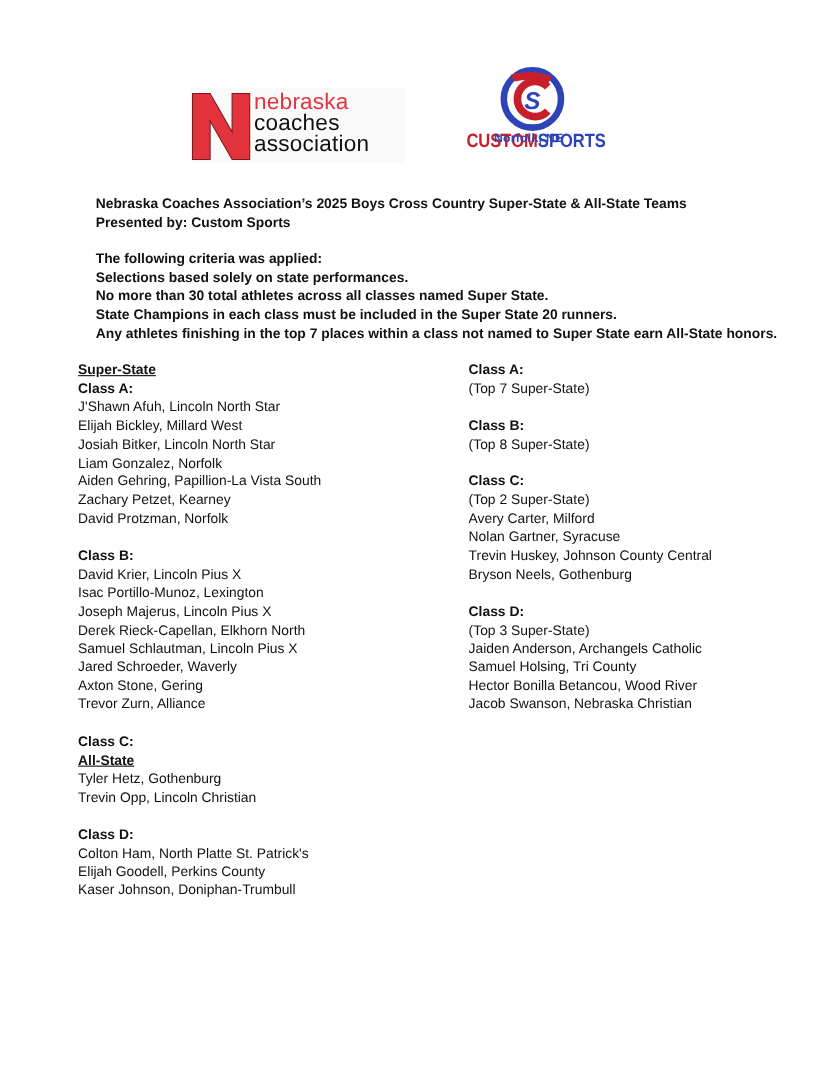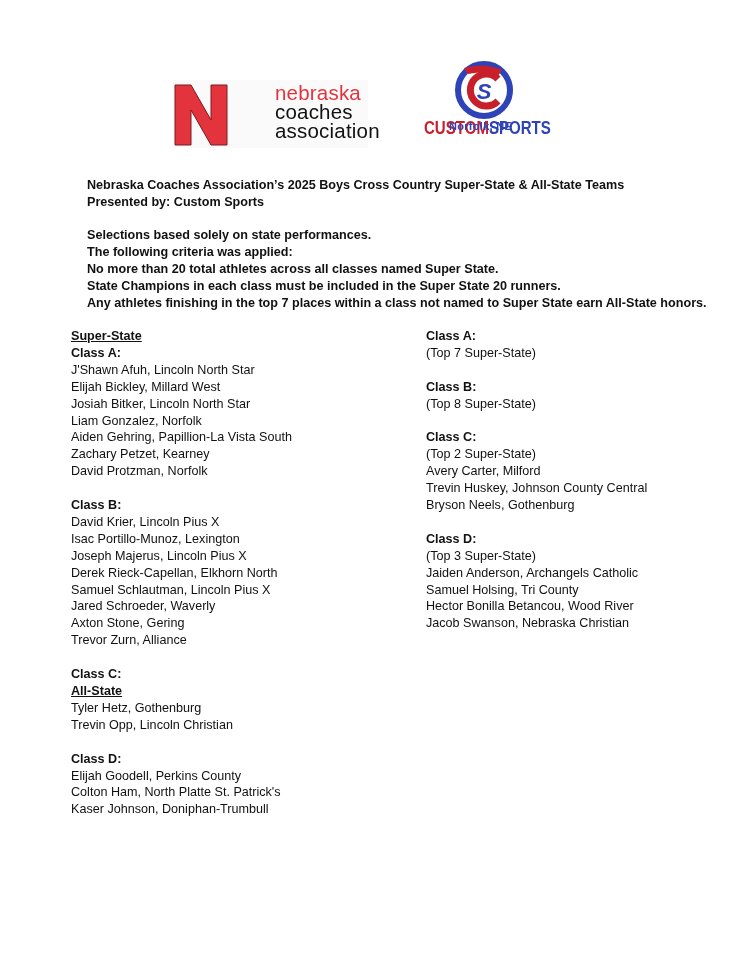--- a/index.html
+++ b/index.html
@@ -1,20 +1,20 @@
 <!DOCTYPE html>
 <html><head>
   <meta charset="utf-8">
   <style>
     * { box-sizing: border-box; margin: 0; padding: 0; }
     html, body { width: 750px; height: 968px; background: #ffffff; }
     body { position: relative; font-family: "Liberation Sans", "DejaVu Sans", sans-serif; color: #111111; overflow: hidden; }
 
     
-    .nca-logo { position: absolute; left: 173px; top: 80px; width: 195px; height: 68px; background: #fafafa; display: flex; align-items: flex-start; gap: 44px; }
+    .nca-logo { position: absolute; left: 173px; top: 80px; width: 195px; height: 68px; background: #fafafa; display: flex; align-items: flex-start; }
     .nca-n { position: relative; width: 56px; height: 62px; margin-top: 4px; }
     .nca-words { margin-left: 2px; margin-top: 3px; display: flex; flex-direction: column; }
     .nca-words span { font-family: "Liberation Sans", sans-serif; font-size: 20.5px; line-height: 19px; letter-spacing: 0.2px; }
     .nca-words .red { color: #e3343e; }
     .nca-words .black { color: #111111; }
 
     .cs-logo { position: absolute; left: 420px; top: 60px; width: 130px; height: 95px; }
     .cs-word { position: absolute; left: 4px; top: 58px; font-family: "Liberation Sans", sans-serif; font-weight: bold; font-size: 17.5px; letter-spacing: 0px; transform: scaleX(0.86); transform-origin: left; white-space: nowrap; }
     .cs-word .custom { color: #c8202b; }
     .cs-word .sports { color: #2e43b8; }
@@ -60,23 +60,23 @@
   </div>
   <div class="cs-loc">Norfolk, NE</div>
 </div>
 
 <div class="doc header bold">
   <span class="line">Nebraska Coaches Association’s 2025 Boys Cross Country Super-State &amp; All-State Teams</span>
   <span class="line">Presented by: Custom Sports</span>
 </div>
 
 <div class="doc criteria bold">
+  <span class="line">The following criteria was applied:</span>
   <span class="line">Selections based solely on state performances.</span>
-  <span class="line">The following criteria was applied:</span>
-  <span class="line">No more than 20 total athletes across all classes named Super State.</span>
+  <span class="line">No more than 30 total athletes across all classes named Super State.</span>
   <span class="line">State Champions in each class must be included in the Super State 20 runners.</span>
   <span class="line">Any athletes finishing in the top 7 places within a class not named to Super State earn All-State honors.</span>
 </div>
 
 <div class="doc col-left">
   <span class="line bold ul">Super-State</span>
 
   <span class="line bold">Class A:</span>
   <span class="line">J'Shawn Afuh, Lincoln North Star</span>
   <span class="line">Elijah Bickley, Millard West</span>
@@ -98,37 +98,38 @@
   <span class="line">Trevor Zurn, Alliance</span>
   <span class="gap"></span>
 
   <span class="line bold">Class C:</span>
   <span class="line bold ul">All-State</span>
   <span class="line">Tyler Hetz, Gothenburg</span>
   <span class="line">Trevin Opp, Lincoln Christian</span>
   <span class="gap"></span>
 
   <span class="line bold">Class D:</span>
+  <span class="line">Colton Ham, North Platte St. Patrick's</span>
   <span class="line">Elijah Goodell, Perkins County</span>
-  <span class="line">Colton Ham, North Platte St. Patrick's</span>
   <span class="line">Kaser Johnson, Doniphan-Trumbull</span>
 </div>
 
 <div class="doc col-right">
   <span class="line bold">Class A:</span>
   <span class="line">(Top 7 Super-State)</span>
   <span class="gap"></span>
 
   <span class="line bold">Class B:</span>
   <span class="line">(Top 8 Super-State)</span>
   <span class="gap"></span>
 
   <span class="line bold">Class C:</span>
   <span class="line">(Top 2 Super-State)</span>
   <span class="line">Avery Carter, Milford</span>
+  <span class="line">Nolan Gartner, Syracuse</span>
   <span class="line">Trevin Huskey, Johnson County Central</span>
   <span class="line">Bryson Neels, Gothenburg</span>
   <span class="gap"></span>
 
   <span class="line bold">Class D:</span>
   <span class="line">(Top 3 Super-State)</span>
   <span class="line">Jaiden Anderson, Archangels Catholic</span>
   <span class="line">Samuel Holsing, Tri County</span>
   <span class="line">Hector Bonilla Betancou, Wood River</span>
   <span class="line">Jacob Swanson, Nebraska Christian</span>

